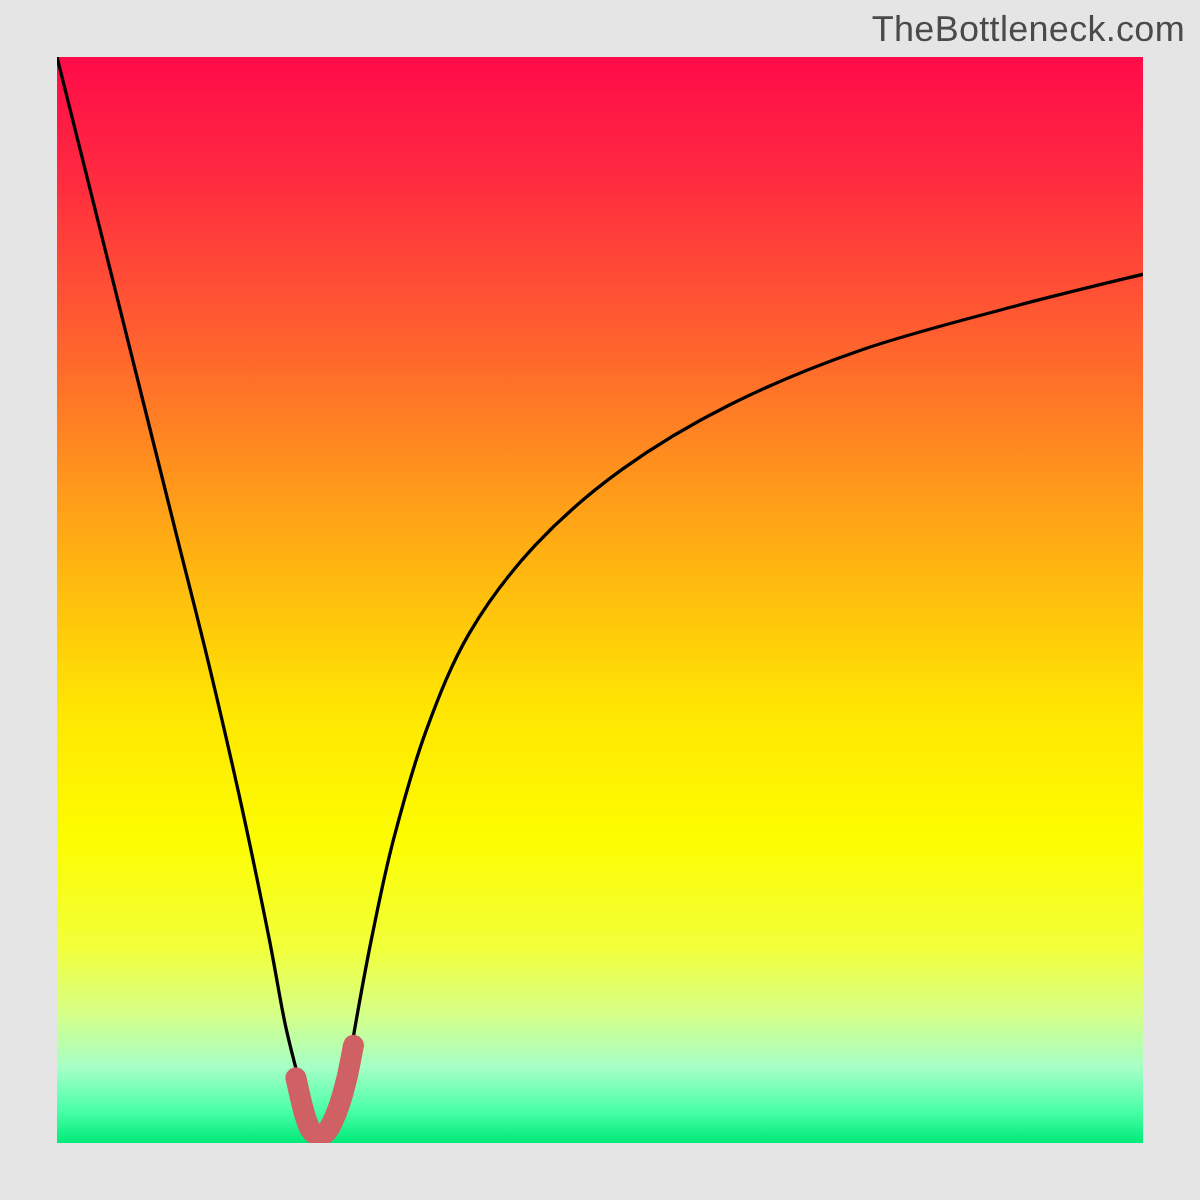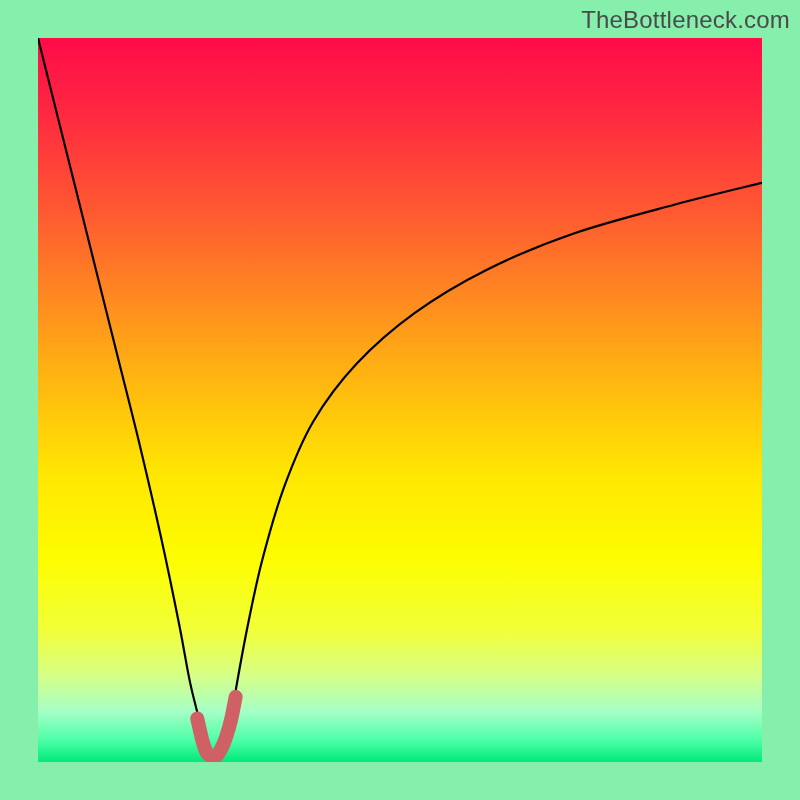--- a/index.html
+++ b/index.html
@@ -10,21 +10,21 @@
     overflow: hidden;
     background: #000;
     font-family: Arial, Helvetica, sans-serif;
   }
   .frame {
     position: absolute;
     left: 0;
     top: 0;
     width: 800px;
     height: 800px;
-    background: #86efac;
+    background: #e5e5e5;
   }
   .plot-area {
     position: absolute;
     left: 38px;
     top: 38px;
     width: 724px;
     height: 724px;
     overflow: hidden;
   }
   .plot-area svg {

